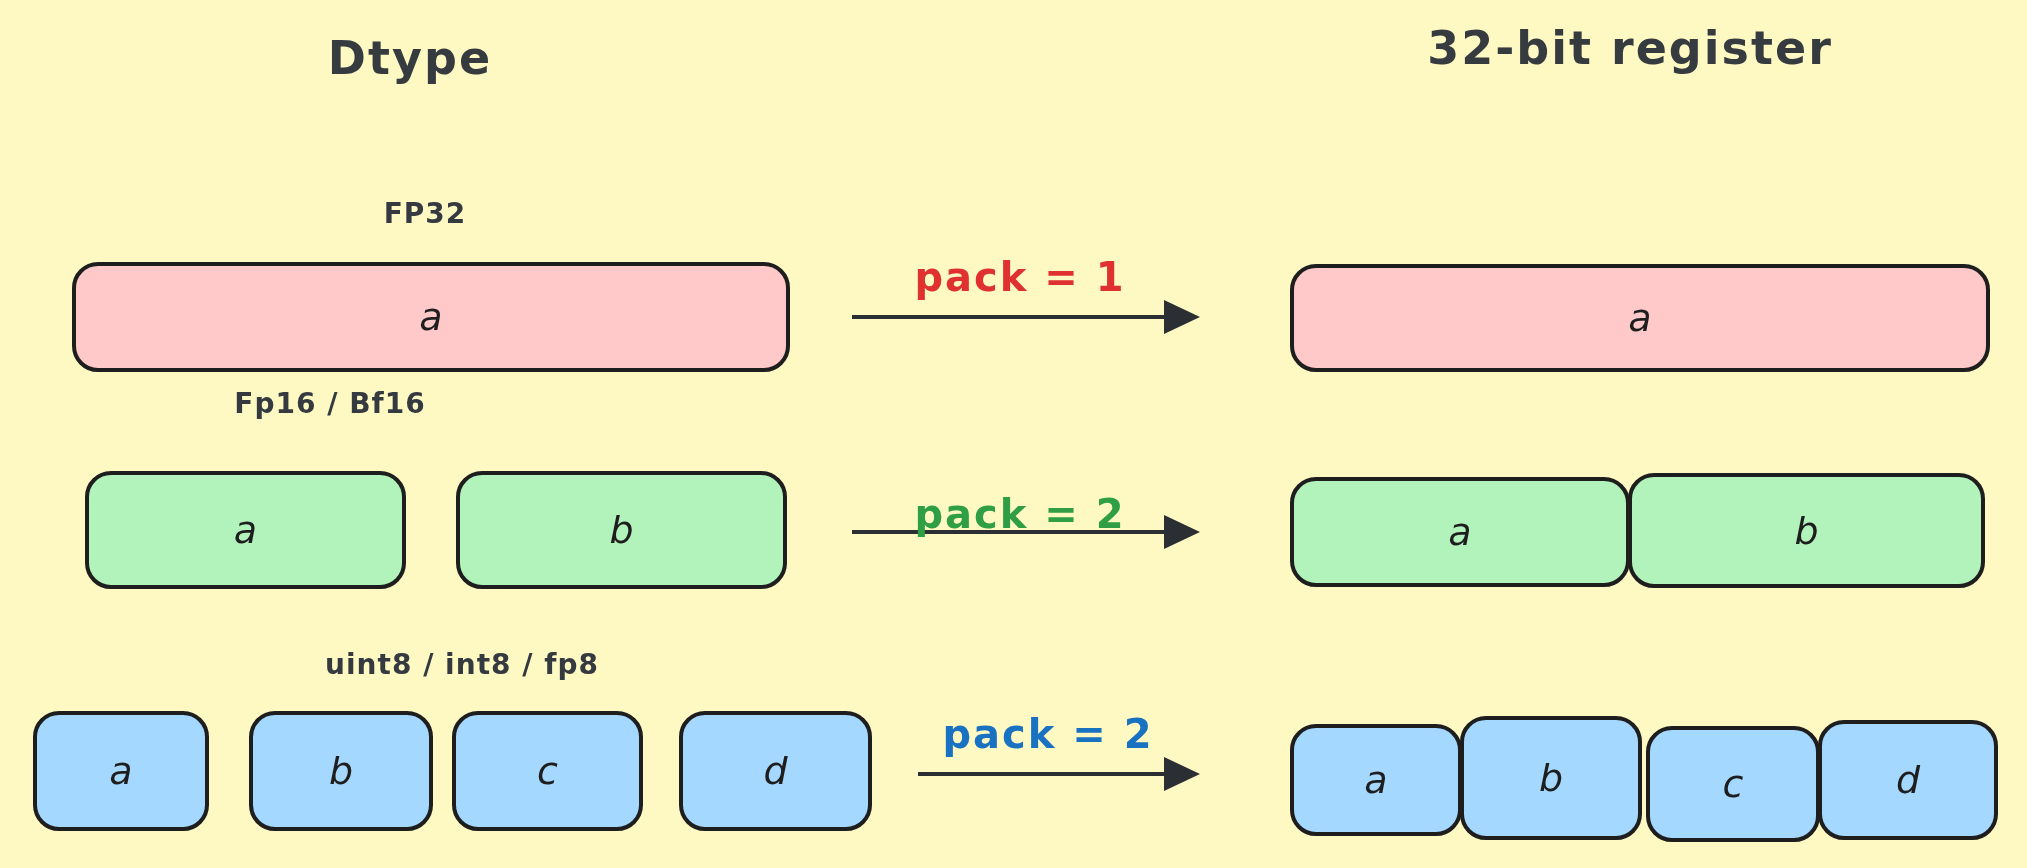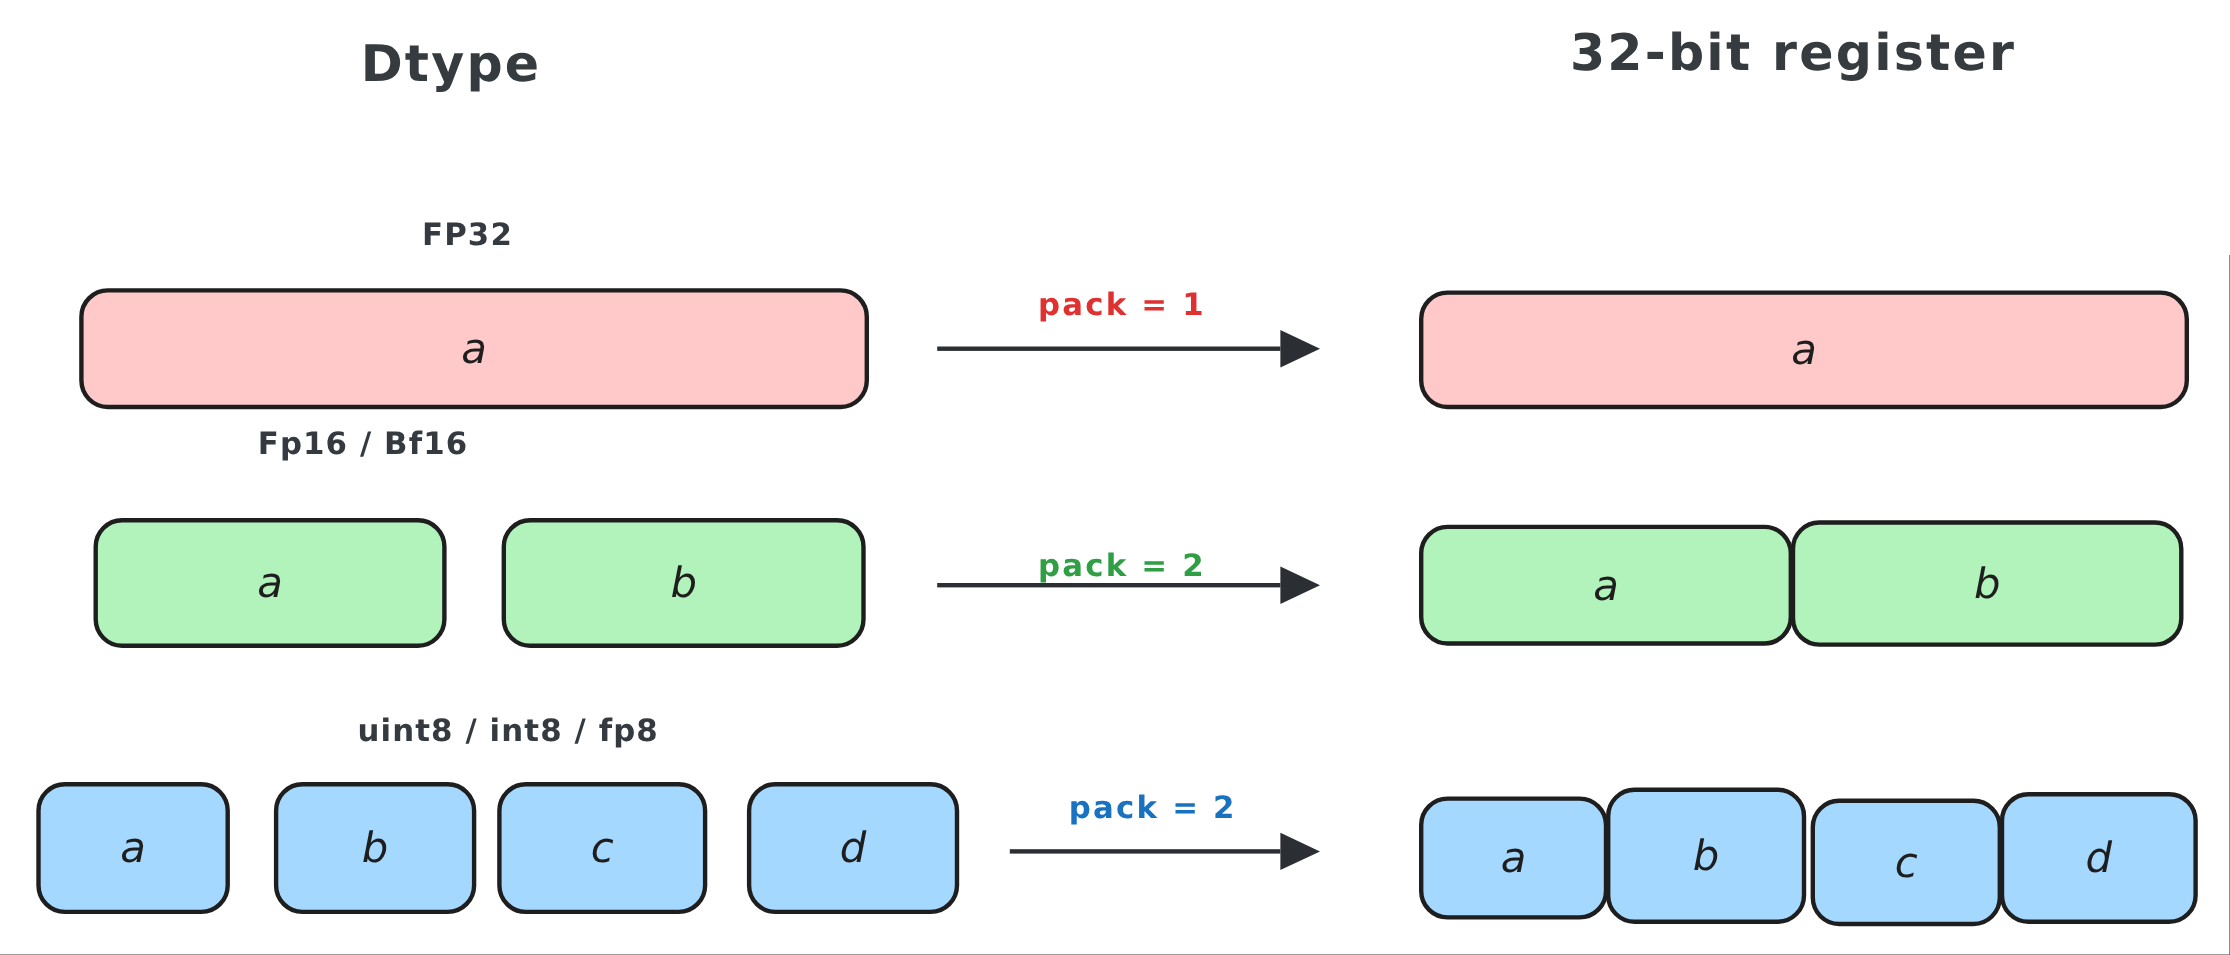--- a/index.html
+++ b/index.html
@@ -4,21 +4,21 @@
 <style>
   html, body {
     margin: 0;
     padding: 0;
     background: #000000;
   }
   #canvas {
     position: relative;
     width: 2027px;
     height: 868px;
-    background: #ffffff;
+    background: #fef9c3;
     overflow: hidden;
     font-family: "DejaVu Sans", sans-serif;
   }
   .title {
     position: absolute;
     transform: translate(-50%, -50%);
     font-size: 46px;
     font-weight: bold;
     letter-spacing: 2px;
     color: #363b40;
@@ -43,21 +43,21 @@
     justify-content: center;
   }
   .box-letter {
     font-size: 38px;
     color: #1e1e1e;
     font-style: italic;
   }
   .pack-label {
     position: absolute;
     transform: translate(-50%, -50%);
-    font-size: 28px;
+    font-size: 40px;
     font-weight: bold;
     letter-spacing: 2px;
     white-space: nowrap;
   }
   .arrow-line {
     position: absolute;
     height: 4px;
     background: #2b2e33;
   }
   .arrow-head {

